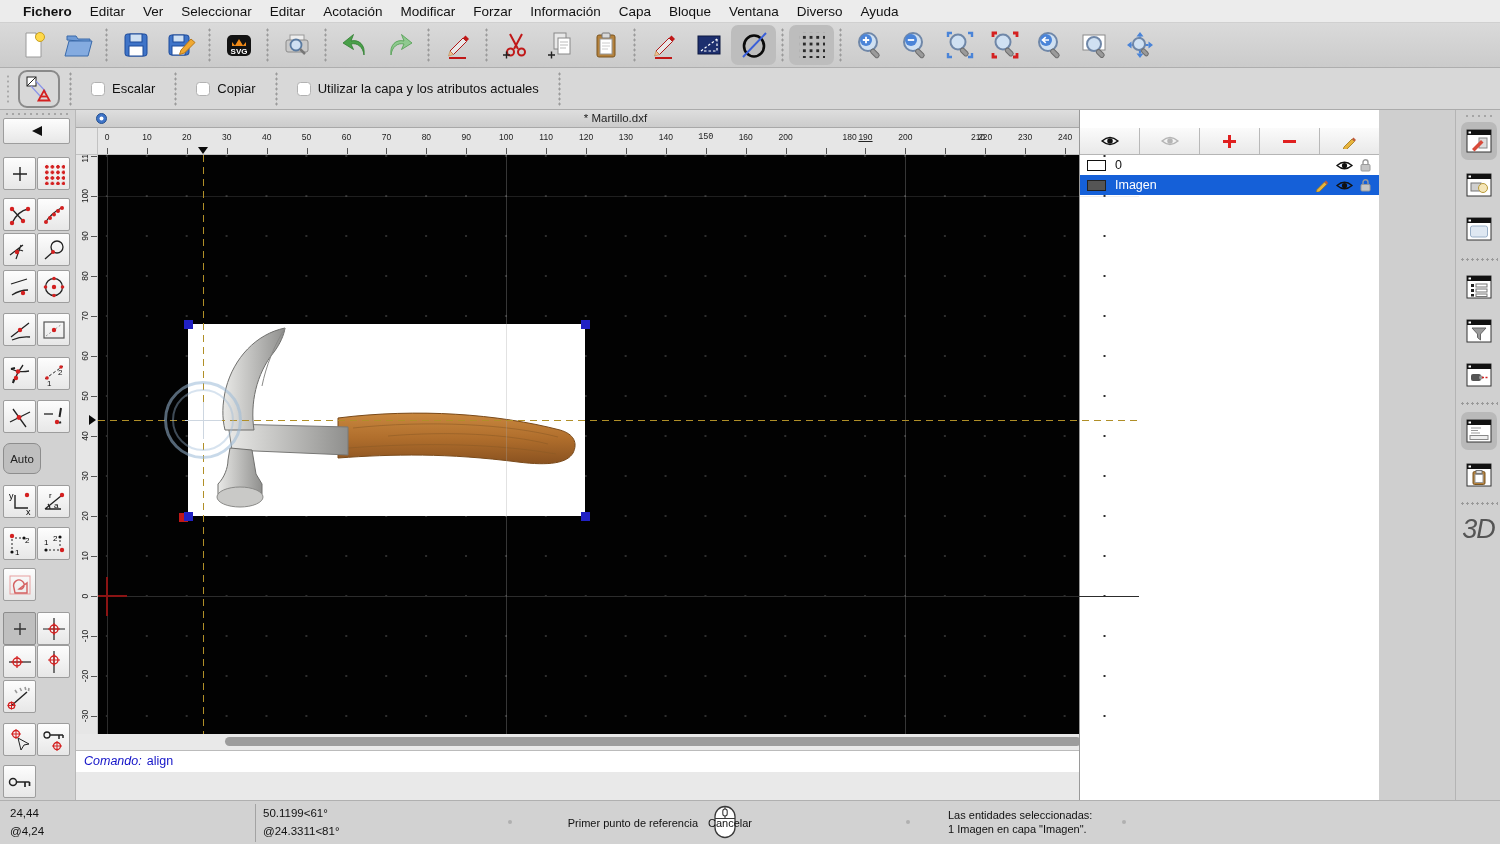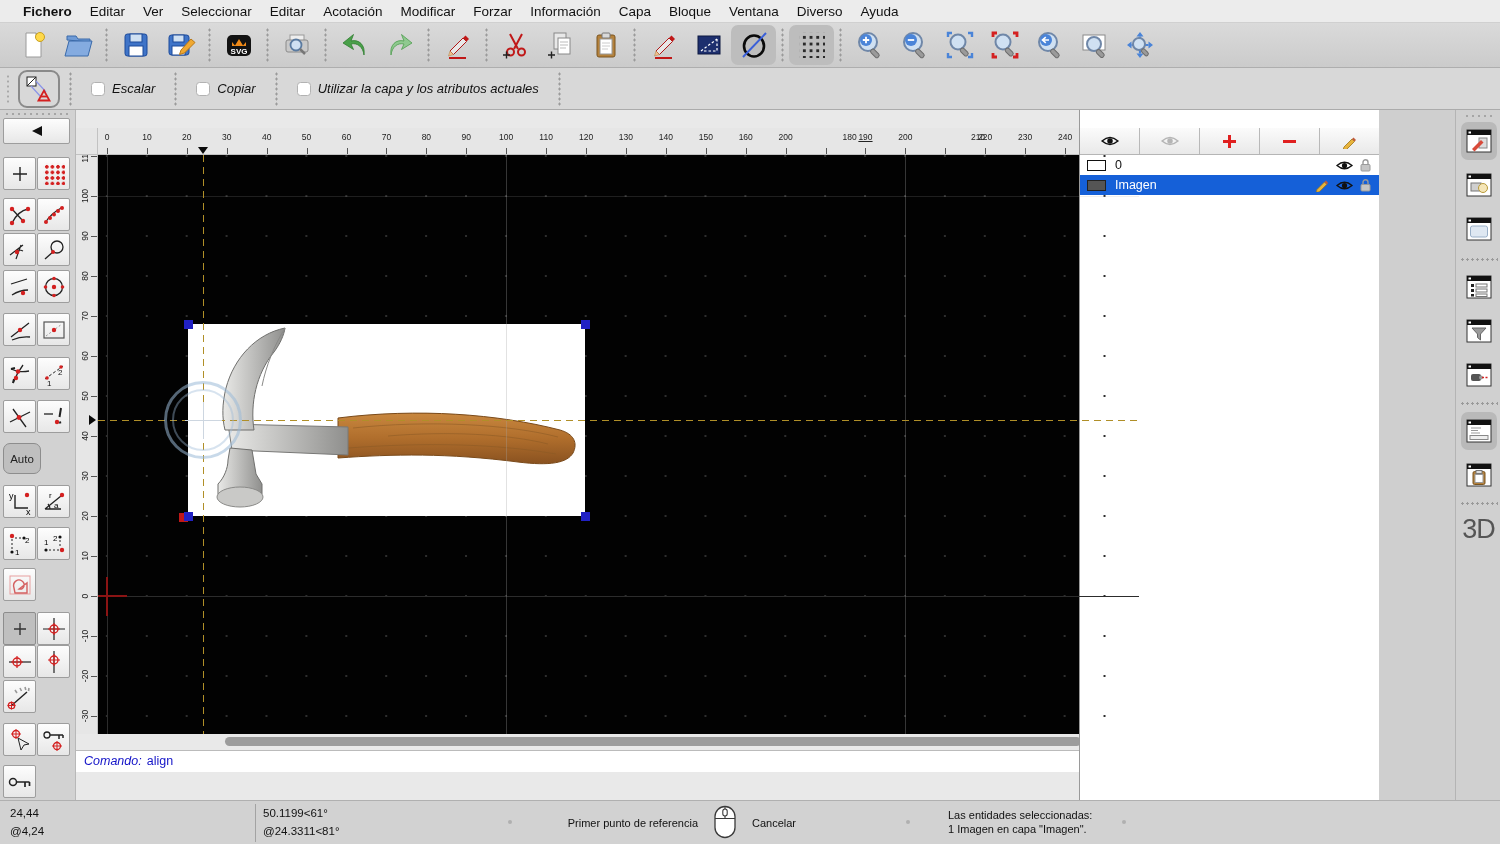--- a/index.html
+++ b/index.html
@@ -13,21 +13,21 @@
   .menu-item.app-menu{font-weight:bold;}
 
   
   .toolbar-main{position:absolute;left:0;top:23px;width:1500px;height:45px;background:linear-gradient(#dadada,#cbcbcb);border-bottom:1px solid #aeaeae;display:flex;align-items:center;padding-left:10px;}
   .tbtn{width:45px;height:40px;display:flex;align-items:center;justify-content:center;border-radius:7px;flex:none;}
   .tbtn.pressed{background:#bdbdbd;}
   .tsep{width:3px;height:34px;margin:0 5px;background-image:radial-gradient(circle,#9a9a9a 1px,transparent 1.2px);background-size:3px 5px;background-repeat:repeat-y;background-position:center;flex:none;}
   .grid-icon{width:26px;height:26px;background-image:radial-gradient(circle,#2a2a2a 1.4px,transparent 1.6px);background-size:6.7px 6.7px;background-position:2px 2px;}
 
   
-  .toolbar-options{position:absolute;left:0;top:68px;width:1500px;height:42px;background:#d8d8d8;border-bottom:1px solid #ababab;display:flex;align-items:center;font-style:italic;}
+  .toolbar-options{position:absolute;left:0;top:68px;width:1500px;height:42px;background:#d8d8d8;border-bottom:1px solid #ababab;display:flex;align-items:center;}
   .drag-dots-v{width:4px;height:30px;margin-left:6px;background-image:radial-gradient(circle,#a8a8a8 1px,transparent 1.2px);background-size:4px 5px;flex:none;}
   .align-btn{width:42px;height:38px;border:2px solid #8a8a8a;border-radius:9px;margin-left:8px;display:flex;align-items:center;justify-content:center;background:transparent;flex:none;}
   .chk-group{display:flex;align-items:center;margin:0 14px;}
   .checkbox{width:14px;height:14px;background:#fff;border:1px solid #b2b2b2;border-radius:3.5px;margin-right:7px;flex:none;}
   .chk-label{font-size:13px;white-space:nowrap;}
 
   
   .workspace{position:absolute;left:0;top:110px;width:1500px;height:690px;background:#cfcfcf;}
 
   
@@ -112,21 +112,21 @@
   .label-3d{position:absolute;left:0;width:45px;text-align:center;font-size:27px;color:#555;font-weight:300;letter-spacing:-1px;}
 
   
   .statusbar{position:absolute;left:0;top:800px;width:1500px;height:44px;background:#d2d2d2;border-top:1px solid #b0b0b0;font-size:11.5px;}
   .sb-abs{position:absolute;left:10px;top:6px;} .sb-rel{position:absolute;left:10px;top:24px;}
   .sb-div{position:absolute;left:255px;top:3px;width:1px;height:38px;background:#a3a3a3;}
   .sb-polar-abs{position:absolute;left:263px;top:6px;} .sb-polar-rel{position:absolute;left:263px;top:24px;}
   .sb-dot{position:absolute;width:4px;height:4px;border-radius:50%;background:#b0b0b0;top:19px;}
   .sb-left-hint{position:absolute;left:470px;top:16px;width:228px;text-align:right;font-size:11px;}
   .sb-mouse{position:absolute;left:713px;top:4px;}
-  .sb-right-hint{position:absolute;left:752px;top:16px;font-size:11px;}
+  .sb-right-hint{position:absolute;left:708px;top:16px;font-size:11px;}
   .sb-sel1{position:absolute;left:948px;top:8px;font-size:11px;}
   .sb-sel2{position:absolute;left:948px;top:22px;font-size:11px;}
 </style>
 </head>
 <body>
 
 <div class="menubar">
     <span class="menu-item app-menu">Fichero</span>
     <span class="menu-item">Editar</span>
     <span class="menu-item">Ver</span>
@@ -675,20 +675,29 @@
         <span>
           <svg width="26" height="26" viewBox="0 0 26 26">
             <circle cx="6" cy="13" r="3.5" fill="none" stroke="#222" stroke-width="1.5"></circle>
             <path d="M9.5 13h13M18 13v5M22.5 13v4" stroke="#222" stroke-width="1.7"></path>
           </svg>
         </span>
       </div>
   </div>
 
   <div class="doc">
+    <div class="doc-titlebar">
+      <span class="doc-titleicon">
+          <svg width="11" height="11">
+            <circle cx="5.5" cy="5.5" r="5" fill="#3f74c8" stroke="#24508e"></circle>
+            <circle cx="5.5" cy="5.5" r="2" fill="#fff"></circle>
+          </svg>
+        </span>
+      <div class="doc-title">* Martillo.dxf</div>
+    </div>
     <div class="ruler-corner"></div>
     <div class="ruler-top">
       <div class="marker-x"></div>
     <span class="htick-label" style="left: -6px;">0</span>
         <i class="htick" style="left: 9px;"></i>
         <span class="htick-label" style="left: 33.92px;">10</span>
         <i class="htick" style="left: 48.92px;"></i>
         <span class="htick-label" style="left: 73.84px;">20</span>
         <i class="htick" style="left: 88.84px;"></i>
         <span class="htick-label" style="left: 113.76px;">30</span>
@@ -708,21 +717,21 @@
         <span class="htick-label" style="left: 393.2px;">100</span>
         <i class="htick" style="left: 408.2px;"></i>
         <span class="htick-label" style="left: 433.12px;">110</span>
         <i class="htick" style="left: 448.12px;"></i>
         <span class="htick-label" style="left: 473.04px;">120</span>
         <i class="htick" style="left: 488.04px;"></i>
         <span class="htick-label" style="left: 512.96px;">130</span>
         <i class="htick" style="left: 527.96px;"></i>
         <span class="htick-label" style="left: 552.88px;">140</span>
         <i class="htick" style="left: 567.88px;"></i>
-        <span class="htick-label" style="left: 592.8px;">150</span>
+        <span class="htick-label" style="left: 592.8px; font-family: Liberation Mono, monospace;">150</span>
         <i class="htick" style="left: 607.8px;"></i>
         <span class="htick-label" style="left: 632.72px;">160</span>
         <i class="htick" style="left: 647.72px;"></i>
         <span class="htick-label" style="left: 672.64px;">200</span>
         <i class="htick" style="left: 687.64px;"></i>
         <span class="htick-label" style="left: 712.56px; margin-left: 24px;">180</span>
         <i class="htick" style="left: 727.56px;"></i>
         <span class="htick-label" style="left: 752.48px; text-decoration: underline;">190</span>
         <i class="htick" style="left: 767.48px;"></i>
         <span class="htick-label" style="left: 792.4px;">200</span>
@@ -1021,21 +1030,21 @@
             <rect x="1" y="1" width="24" height="22" fill="#fff" stroke="#333"></rect>
             <rect x="1" y="1" width="24" height="5" fill="#111"></rect>
             <rect x="2.5" y="2.5" width="2.5" height="2" fill="#fff"></rect>
             <rect x="7" y="8.5" width="12" height="13" rx="1.5" fill="#b5823c" stroke="#7a5420"></rect>
             <rect x="10" y="7.5" width="6" height="3" fill="#ddd" stroke="#777"></rect>
             <rect x="9" y="11.5" width="8" height="8" fill="#fff" stroke="#999"></rect>
           </svg>
         </span>
       </div>
     <div class="dock-sep" style="top:392px;"></div>
-    <div class="label-3d" style="top:404px;">3D</div>
+    <div class="label-3d" style="top:404px;font-style:italic;">3D</div>
   </div>
 </div>
 
 <div class="statusbar">
   <span class="sb-abs">24,44</span>
   <span class="sb-rel">@4,24</span>
   <div class="sb-div"></div>
   <span class="sb-polar-abs">50.1199&lt;61°</span>
   <span class="sb-polar-rel">@24.3311&lt;81°</span>
   <div class="sb-dot" style="left:508px;"></div>

